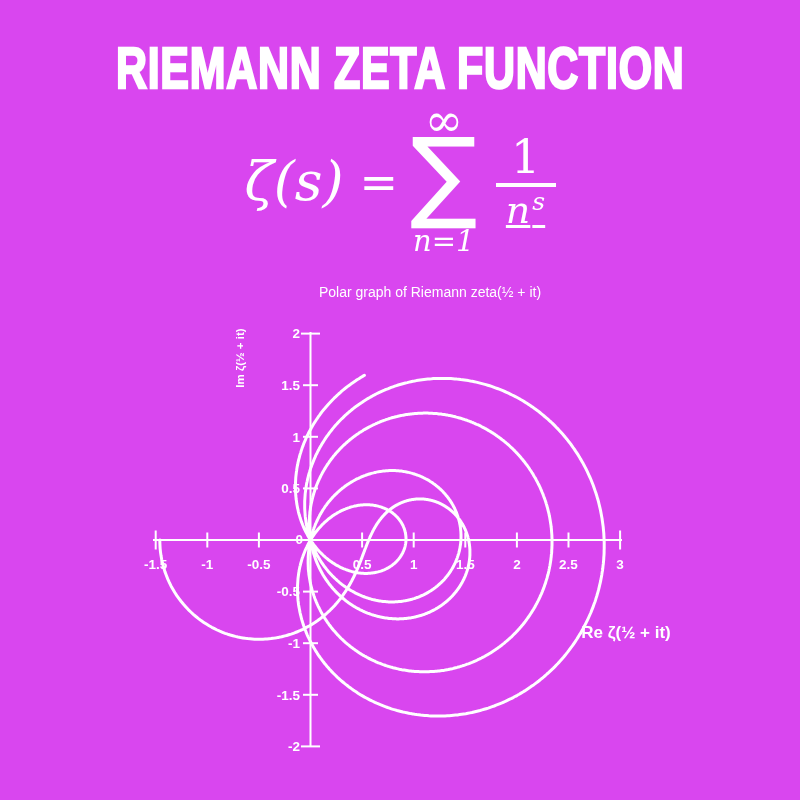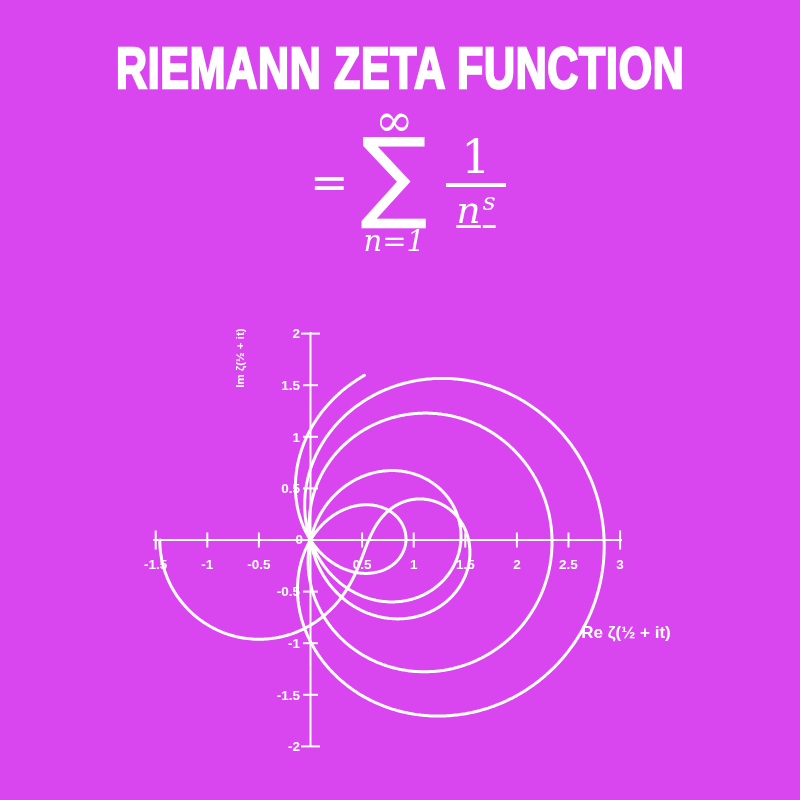--- a/index.html
+++ b/index.html
@@ -102,33 +102,35 @@
 </head>
 <body>
 
 <div class="poster">
 
   <div class="title">
     <span class="title-text">RIEMANN ZETA FUNCTION</span>
   </div>
 
   <div class="formula">
+    <span class="f-lhs">ζ(s)</span>
     <span class="f-eq">=</span>
     <span class="f-sum">
       <span class="f-inf">∞</span>
       <span class="f-sigma">∑</span>
       <span class="f-low">n=1</span>
     </span>
     <span class="f-frac">
       <span class="f-num">1</span>
       <span class="f-bar"></span>
       <span class="f-den"><span>n</span><span class="f-den-exp">s</span></span>
     </span>
   </div>
 
+  <div class="chart-title">Polar graph of Riemann zeta(½ + it)</div>
   <div class="y-axis-label">Im ζ(½ + it)</div>
   <div class="x-axis-label">Re ζ(½ + it)</div>
 
   <svg id="plot" class="plot-svg" width="800" height="800" viewBox="0 0 800 800">
       <line x1="153" y1="540" x2="622" y2="540" stroke="#ffffff" stroke-width="2"></line>
       <line x1="310.5" y1="332" x2="310.5" y2="747" stroke="#ffffff" stroke-width="2"></line>
       <line x1="155.7" y1="530.5" x2="155.7" y2="549.5" stroke="#ffffff" stroke-width="2"></line>
       <text x="155.7" y="568.5" text-anchor="middle" class="tick-label">-1.5</text>
       <line x1="207.3" y1="532.5" x2="207.3" y2="547.5" stroke="#ffffff" stroke-width="2"></line>
       <text x="207.3" y="568.5" text-anchor="middle" class="tick-label">-1</text>

